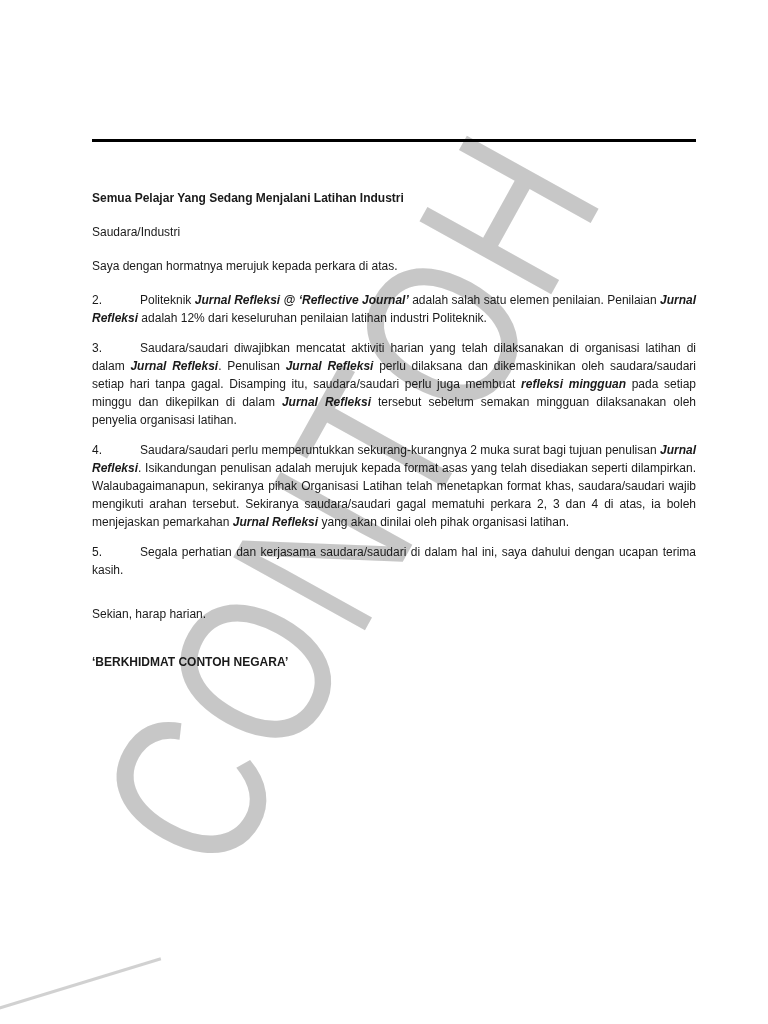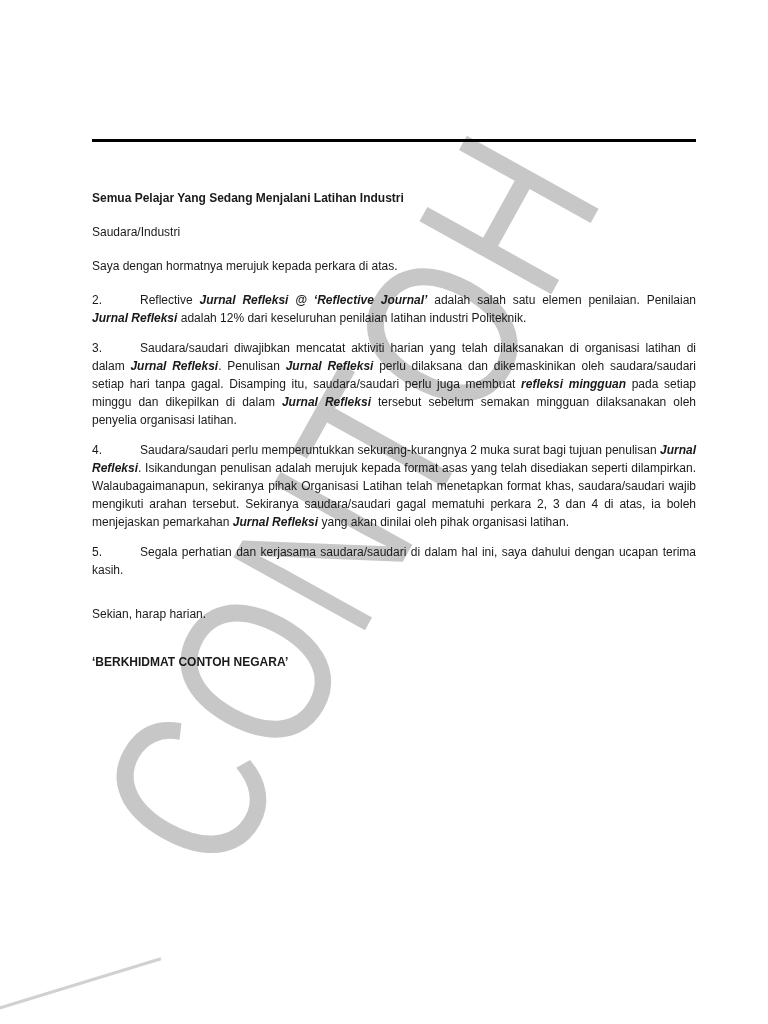--- a/index.html
+++ b/index.html
@@ -107,21 +107,21 @@
 
     <hr class="top-rule">
 
     <p class="heading-bold heading-first">Semua Pelajar Yang Sedang Menjalani Latihan Industri</p>
 
     <p>Saudara/Industri</p>
 
 
     <p>Saya dengan hormatnya merujuk kepada perkara di atas.</p>
 
-    <p class="para"><span class="num">2.</span><span>Reflective </span><span class="b i">Jurnal Refleksi @ ‘Reflective Journal’</span><span> adalah salah satu elemen penilaian. Penilaian </span><span class="b i">Jurnal Refleksi</span><span> adalah 12% dari keseluruhan penilaian latihan industri Politeknik.</span></p>
+    <p class="para"><span class="num">2.</span><span>Politeknik </span><span class="b i">Jurnal Refleksi @ ‘Reflective Journal’</span><span> adalah salah satu elemen penilaian. Penilaian </span><span class="b i">Jurnal Refleksi</span><span> adalah 12% dari keseluruhan penilaian latihan industri Politeknik.</span></p>
 
     <p class="para"><span class="num">3.</span><span>Saudara/saudari diwajibkan mencatat aktiviti harian yang telah dilaksanakan di organisasi latihan di dalam </span><span class="b i">Jurnal Refleksi</span><span>. Penulisan </span><span class="b i">Jurnal Refleksi</span><span> perlu dilaksana dan dikemaskinikan oleh saudara/saudari setiap hari tanpa gagal. Disamping itu, saudara/saudari perlu juga membuat </span><span class="b i">refleksi mingguan</span><span> pada setiap minggu dan dikepilkan di dalam </span><span class="b i">Jurnal Refleksi</span><span> tersebut sebelum semakan mingguan dilaksanakan oleh penyelia organisasi latihan.</span></p>
 
     <p class="para"><span class="num">4.</span><span>Saudara/saudari perlu memperuntukkan sekurang-kurangnya 2 muka surat bagi tujuan penulisan </span><span class="b i">Jurnal Refleksi</span><span>. Isikandungan penulisan adalah merujuk kepada format asas yang telah disediakan seperti dilampirkan. Walaubagaimanapun, sekiranya pihak Organisasi Latihan telah menetapkan format khas, saudara/saudari wajib mengikuti arahan tersebut. Sekiranya saudara/saudari gagal mematuhi perkara 2, 3 dan 4 di atas, ia boleh menjejaskan pemarkahan </span><span class="b i">Jurnal Refleksi</span><span> yang akan dinilai oleh pihak organisasi latihan.</span></p>
 
     <p class="para"><span class="num">5.</span><span>Segala perhatian dan kerjasama saudara/saudari di dalam hal ini, saya dahului dengan ucapan terima kasih.</span></p>
 
     <p class="closing">Sekian, harap harian.</p>
 
     <p class="signoff">‘BERKHIDMAT CONTOH NEGARA’</p>

